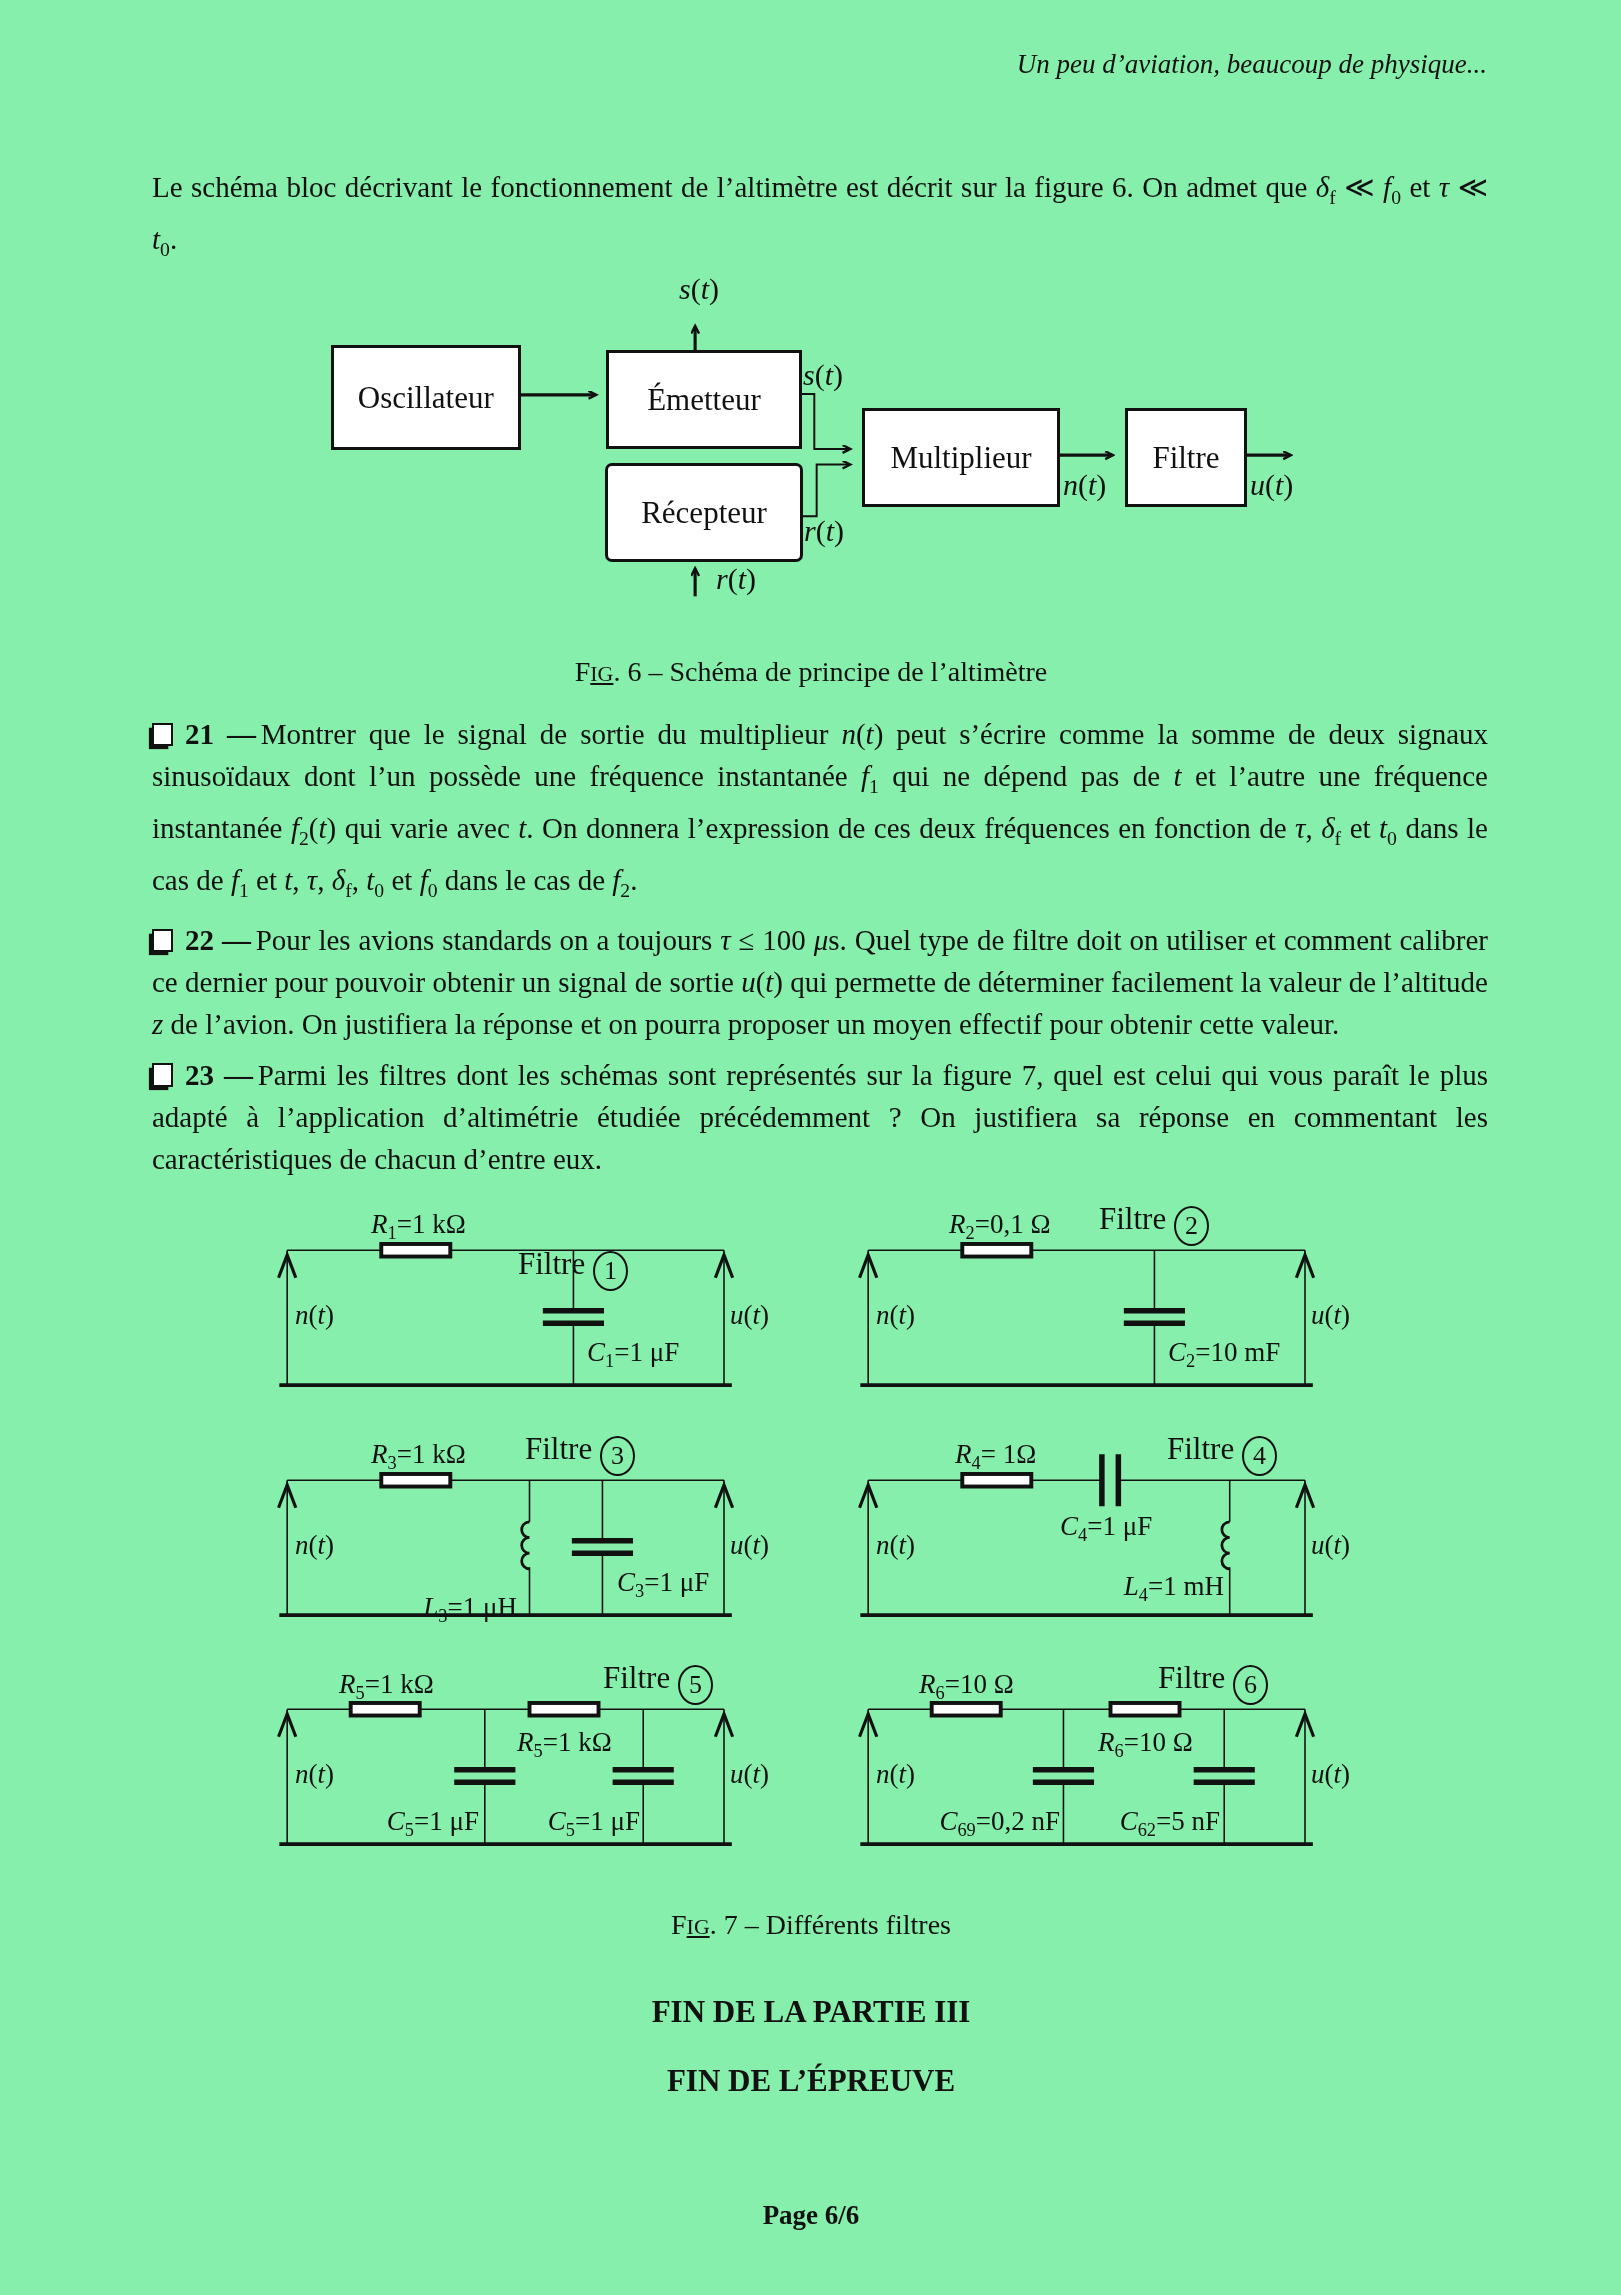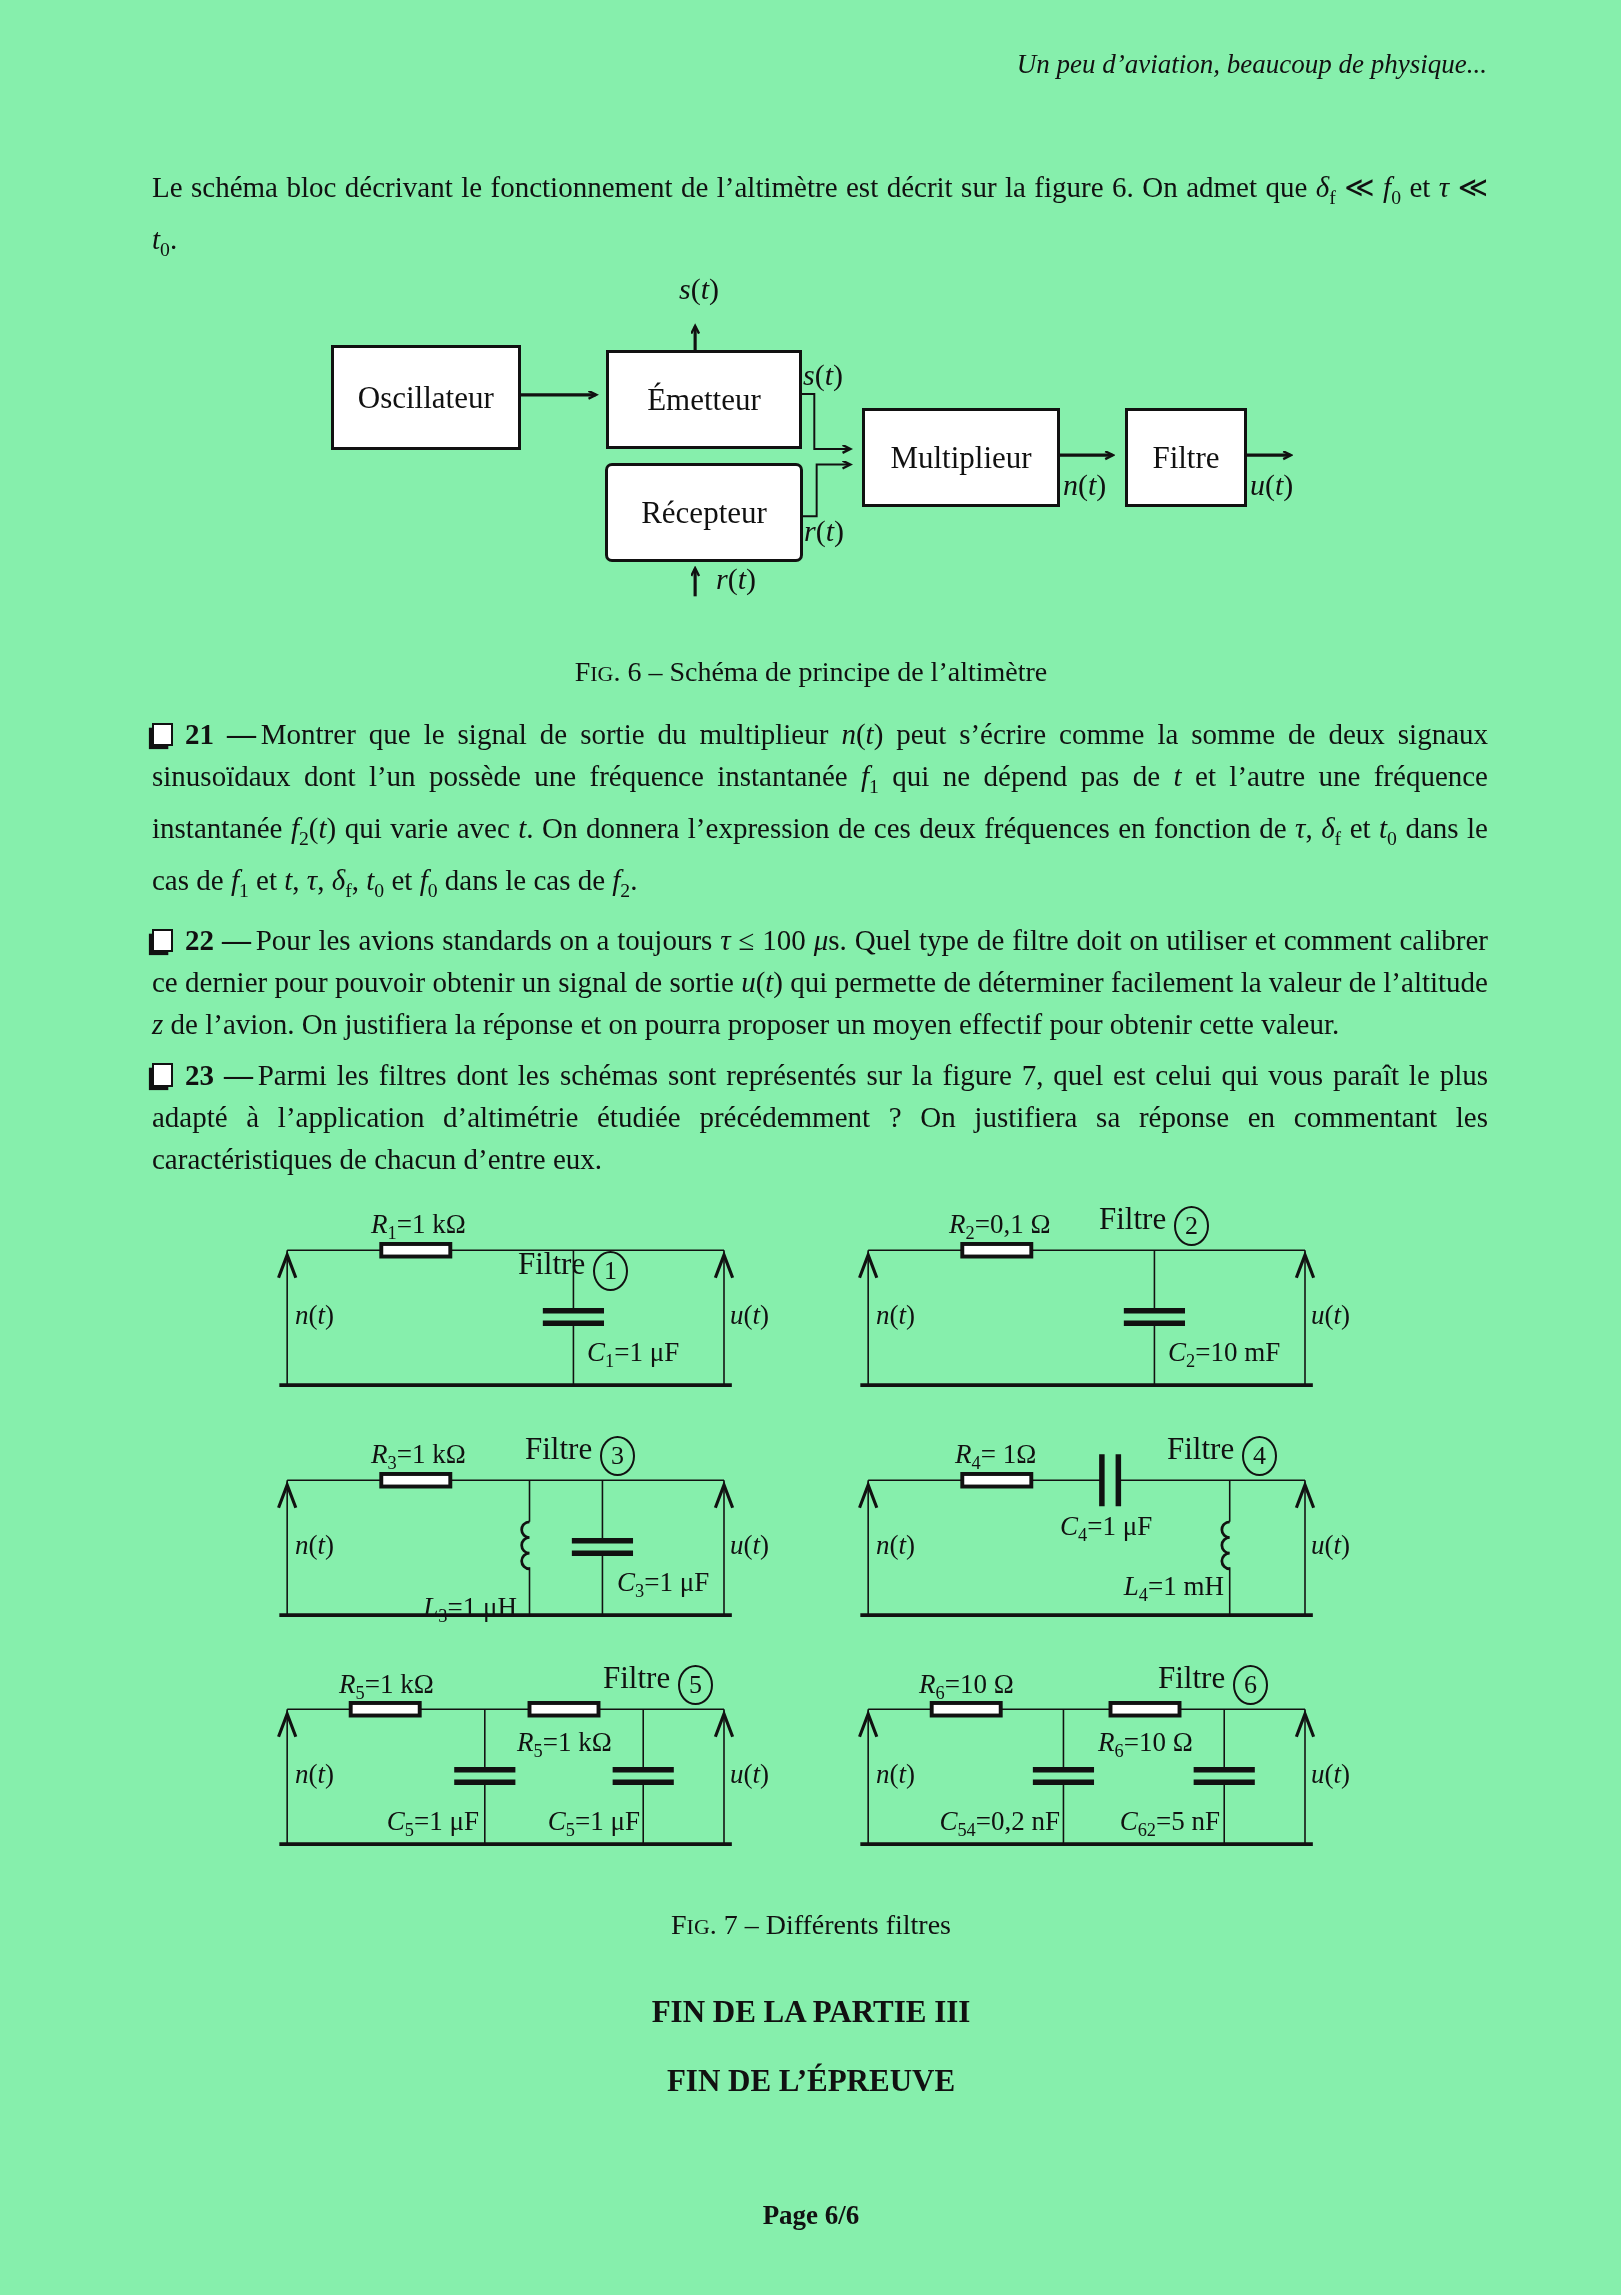--- a/index.html
+++ b/index.html
@@ -22,21 +22,21 @@
   .blk{
     position:absolute; border:3.1px solid #111; background:#fff;
     display:flex; align-items:center; justify-content:center;
     font-size:31px;
   }
   .sig{position:absolute; font-size:30px; font-style:italic; white-space:nowrap;}
   .sig .rm{font-style:normal;}
   .figcap{
     position:absolute; left:0; width:100%; text-align:center; font-size:28px;
   }
-  .sc{font-size:78%;}
+  .sc{font-size:78%;text-decoration:underline;}
   
   .questions{
     position:absolute; top:713px; left:152px; width:1336px;
     font-size:29px; line-height:42px; text-align:justify;
   }
   .questions p{margin:0 0 8.6px 0;}
   .qbox{
     display:inline-block; width:16.5px; height:19.6px; border:2.4px solid #111;
     background:#fff; box-shadow:-3.9px 3.9px 0 -0.8px #111;
     margin-right:12.6px; vertical-align:-2.4px;
@@ -237,21 +237,21 @@
       <path class="w" d="M334,73 V150 M334,166 V245"></path>
       <path class="plate" d="M295,150 H373 M295,166 H373"></path>
       <path class="w" d="M539,73 V150 M539,166 V245"></path>
       <path class="plate" d="M500,150 H578 M500,166 H578"></path>
     </svg>
     <div class="lbl" style="left:118px;top:17.3px;"><i>R</i><sub>6</sub>=10 Ω</div>
     <div class="ftitle" style="left:357px;top:7.9px;"><span>Filtre</span><span class="circ">6</span></div>
     <div class="lbl" style="left:297px;top:75px;"><i>R</i><sub>6</sub>=10 Ω</div>
     <div class="lbl" style="left:75px;top:107px;"><i>n</i><span class="rm">(</span><i>t</i><span class="rm">)</span></div>
     <div class="lbl" style="left:510px;top:107px;"><i>u</i><span class="rm">(</span><i>t</i><span class="rm">)</span></div>
-    <div class="lbl ralign" style="left:122px;top:154px;width:137px;"><i>C</i><sub>54</sub>=0,2 nF</div>
+    <div class="lbl ralign" style="left:122px;top:154px;width:137px;"><i>C</i><sub>69</sub>=0,2 nF</div>
     <div class="lbl ralign" style="left:290px;top:154px;width:129px;"><i>C</i><sub>62</sub>=5 nF</div>
   </div>
 
   <div class="figcap" style="top:1909px;">F<span class="sc">IG</span>. 7 – Différents filtres</div>
 
   <div class="center-line fin" style="top:1994px;">FIN DE LA PARTIE III</div>
   <div class="center-line fin" style="top:2063px;">FIN DE L’ÉPREUVE</div>
   <div class="center-line pagenum" style="top:2200px;">Page 6/6</div>
 
 </div>

